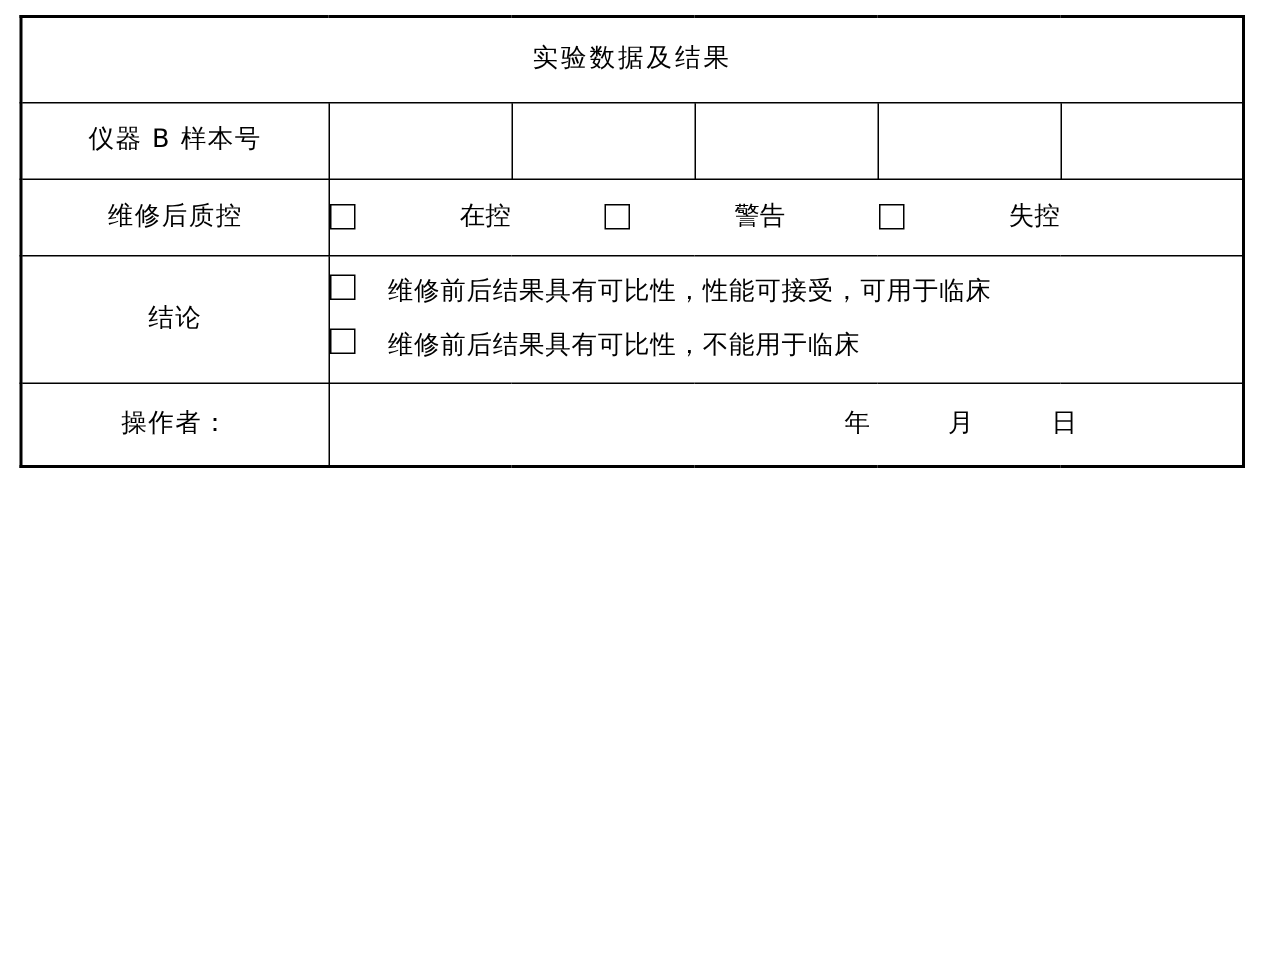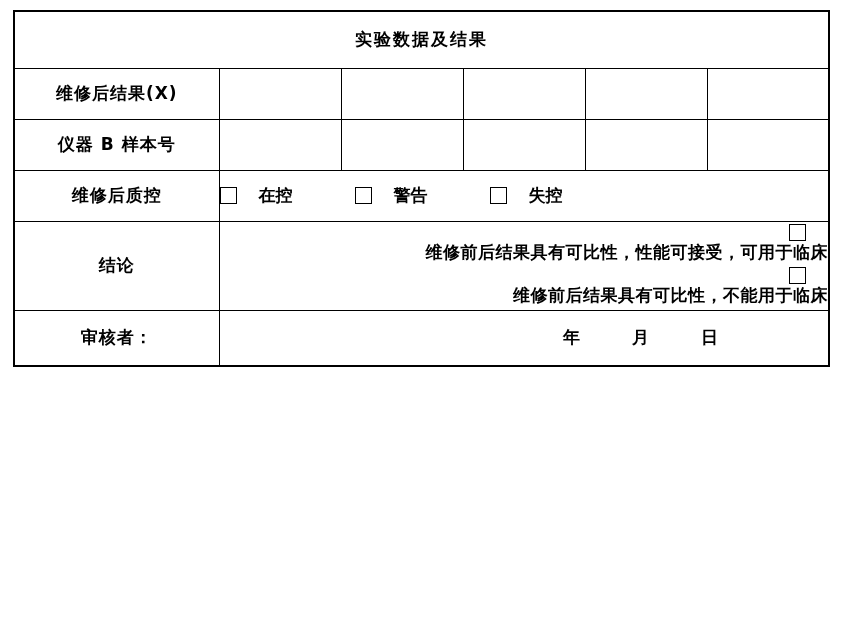--- a/index.html
+++ b/index.html
@@ -26,21 +26,20 @@
     width: 815px;
     margin: 10px 0 0 13px;
     border: 2px solid #000;
   }
   table.form td {
     border: 1px solid #000;
     padding: 0;
     vertical-align: middle;
     font-size: 17px;
     line-height: 1.4;
-    font-weight: bold;
   }
   .title-cell {
     text-align: center;
     font-size: 21px;
     height: 56px;
     letter-spacing: 2px;
   }
   .label-cell {
     text-align: center;
     height: 50px;
@@ -60,39 +59,39 @@
     padding-left: 14px;
   }
   .qc-row {
     display: flex;
     align-items: center;
   }
   .qc-opt {
     display: flex;
     align-items: center;
     margin-right: 62px;
+    gap: 48px;
   }
   .box {
     display: inline-block;
     width: 15px;
     height: 15px;
     border: 1.6px solid #000;
     margin-right: 22px;
     flex: 0 0 auto;
   }
   .conclusion-cell {
     height: 74px;
     padding: 6px 0 6px 14px;
   }
   .concl-line {
     display: flex;
-    align-items: flex-end;
-    margin: 2px 0;
+    align-items: flex-start;
+    margin: 12px 0;
     letter-spacing: 0.5px;
-    flex-direction: column;
   }
   .concl-line .box {
     margin-right: 22px;
   }
   .sign-label {
     text-align: center;
     height: 54px;
     letter-spacing: 1px;
   }
   .date-cell {
@@ -126,28 +125,20 @@
       <col style="width:122px">
       <col style="width:122px">
     </colgroup>
 
     <tbody>
         <tr>
       <td class="title-cell" colspan="6">实验数据及结果</td>
     </tr>
 
 
-    <tr>
-      <td class="label-cell">维修后结果(X)</td>
-      <td class="data-cell"></td>
-      <td class="data-cell"></td>
-      <td class="data-cell"></td>
-      <td class="data-cell"></td>
-      <td class="data-cell"></td>
-    </tr>
 
     <tr>
       <td class="label-cell">仪器 B 样本号</td>
       <td class="data-cell"></td>
       <td class="data-cell"></td>
       <td class="data-cell"></td>
       <td class="data-cell"></td>
       <td class="data-cell"></td>
     </tr>
 
@@ -181,26 +172,26 @@
           <span class="box"></span>
           <span>维修前后结果具有可比性，性能可接受，可用于临床</span>
         </div>
         <div class="concl-line">
           <span class="box"></span>
           <span>维修前后结果具有可比性，不能用于临床</span>
         </div>
       </td>
     </tr>
 
-
     <tr>
-      <td class="sign-label">审核者：</td>
+      <td class="sign-label">操作者：</td>
       <td class="date-cell" colspan="5">
         <div class="date-row">
           <span>年</span>
           <span>月</span>
           <span>日</span>
         </div>
       </td>
     </tr>
+
   </tbody>
     </table>
 </div>
 
 </body></html>

